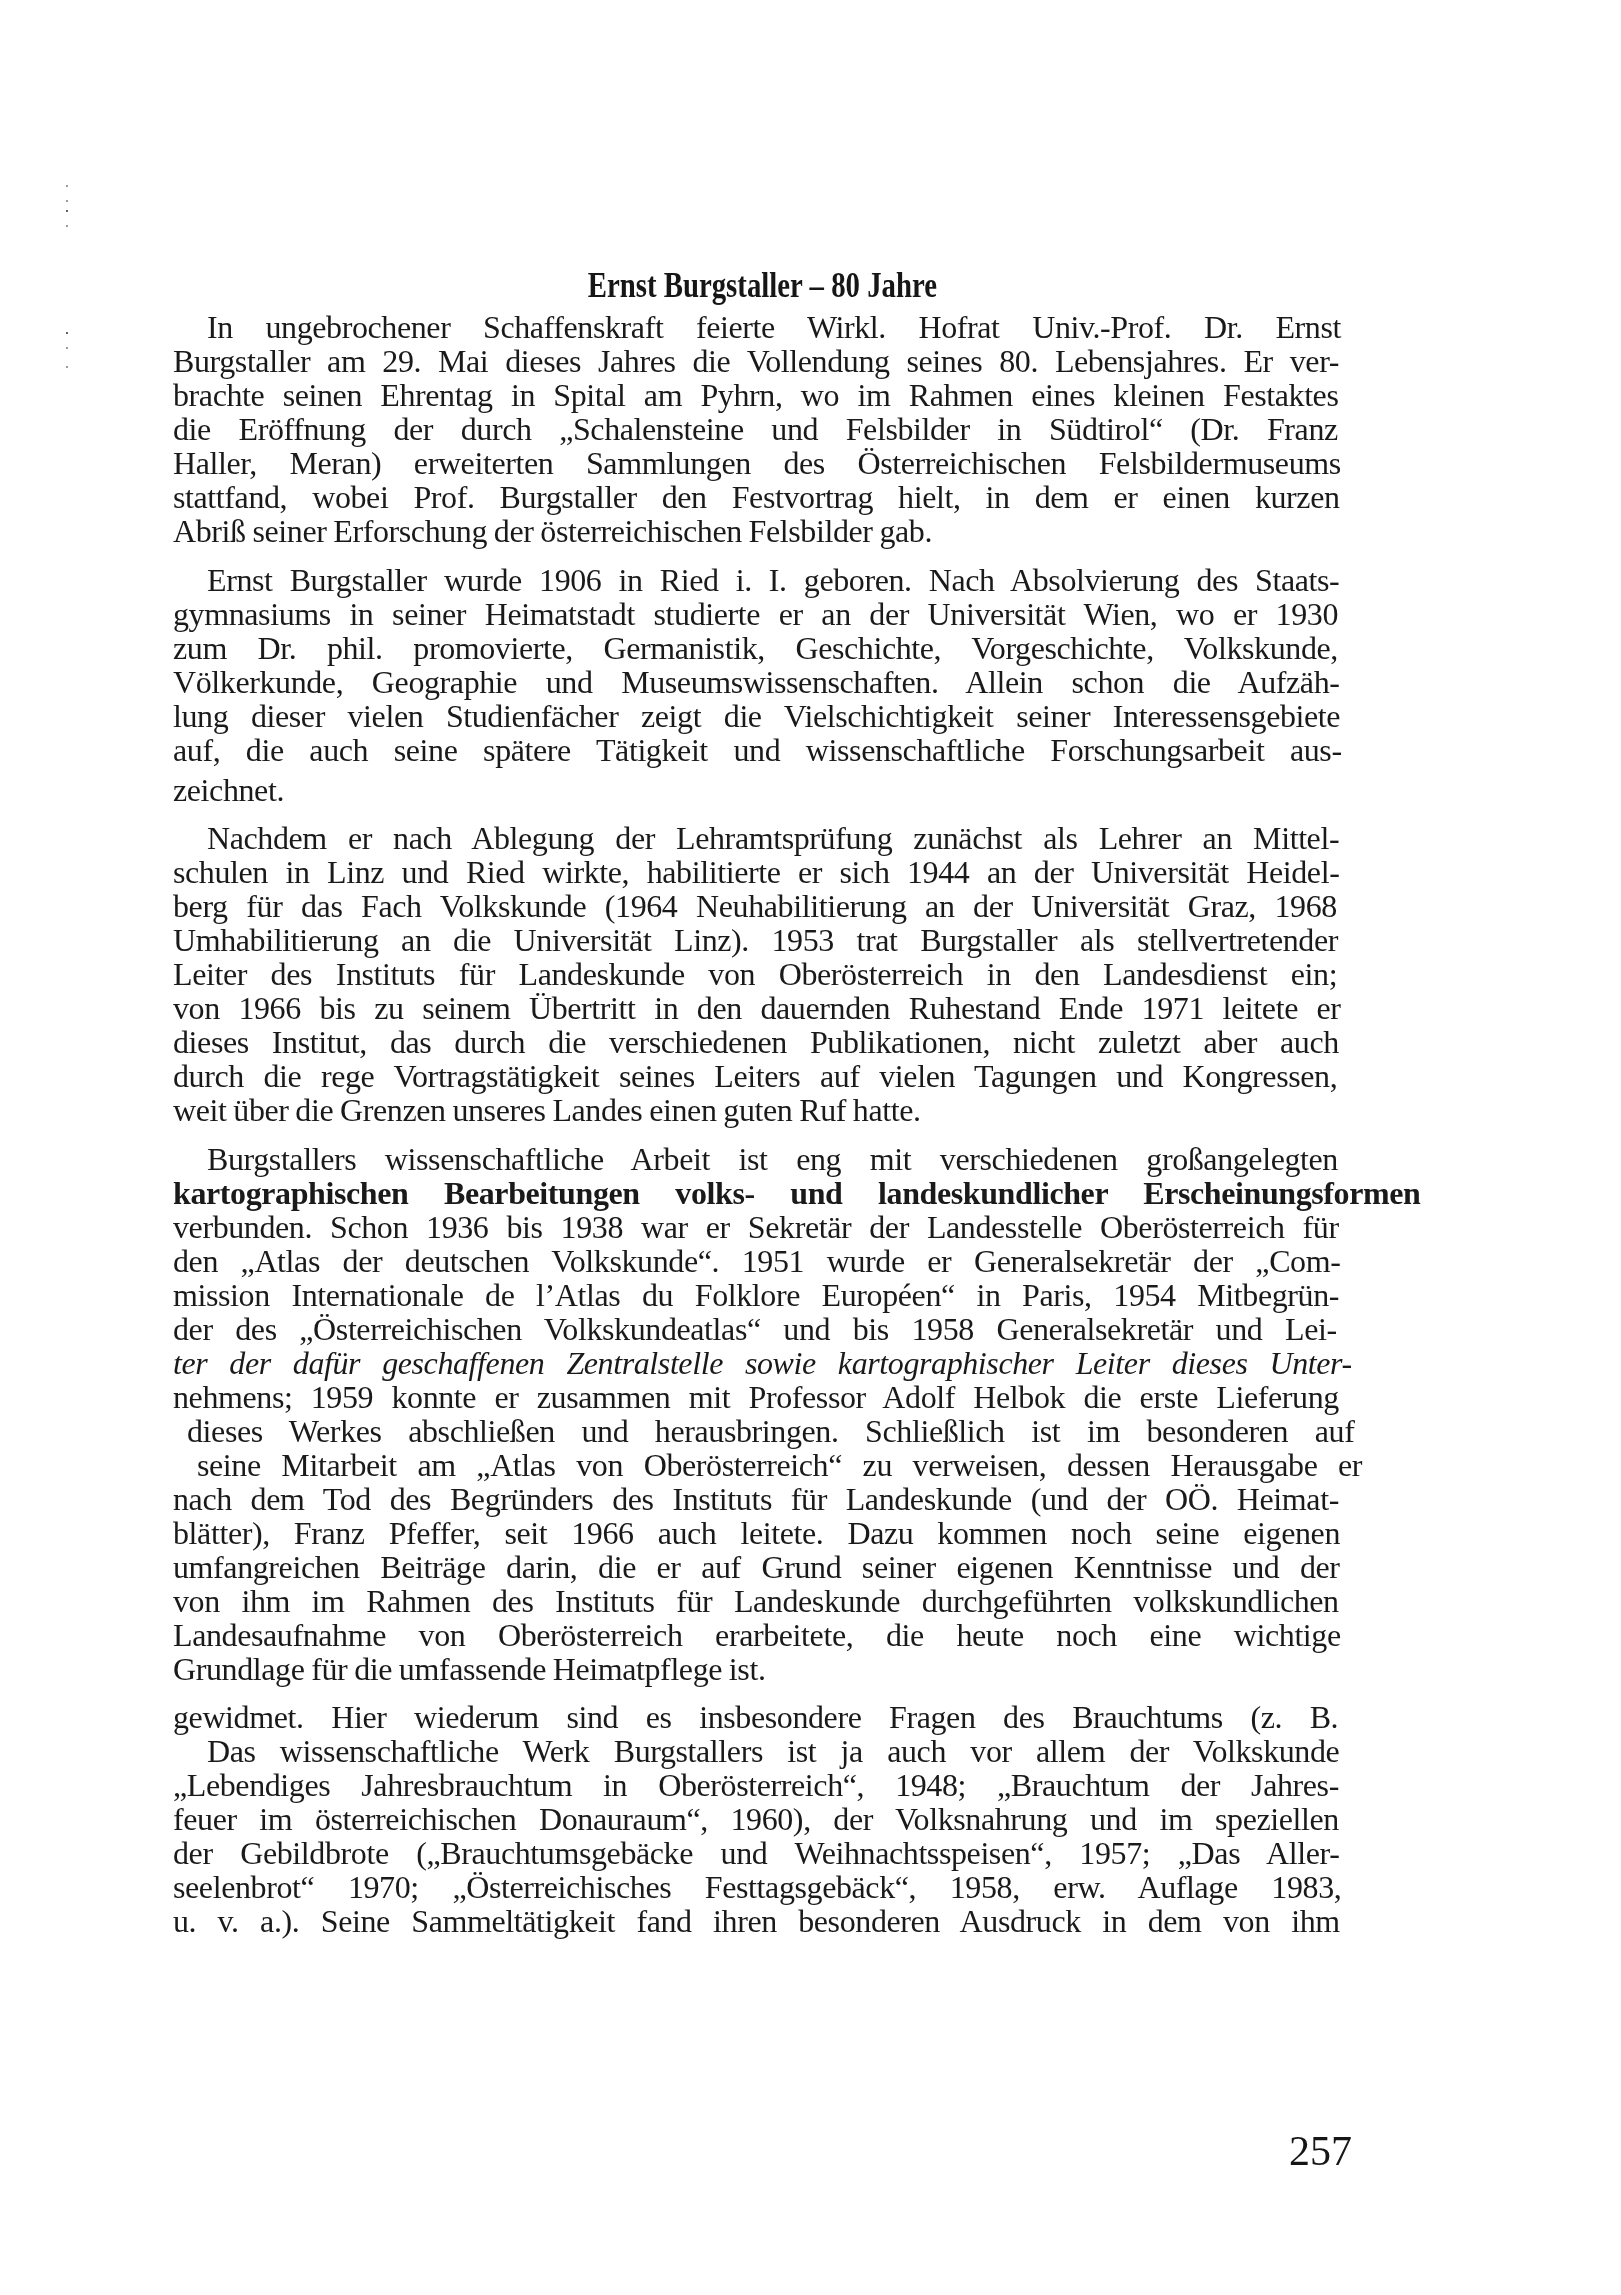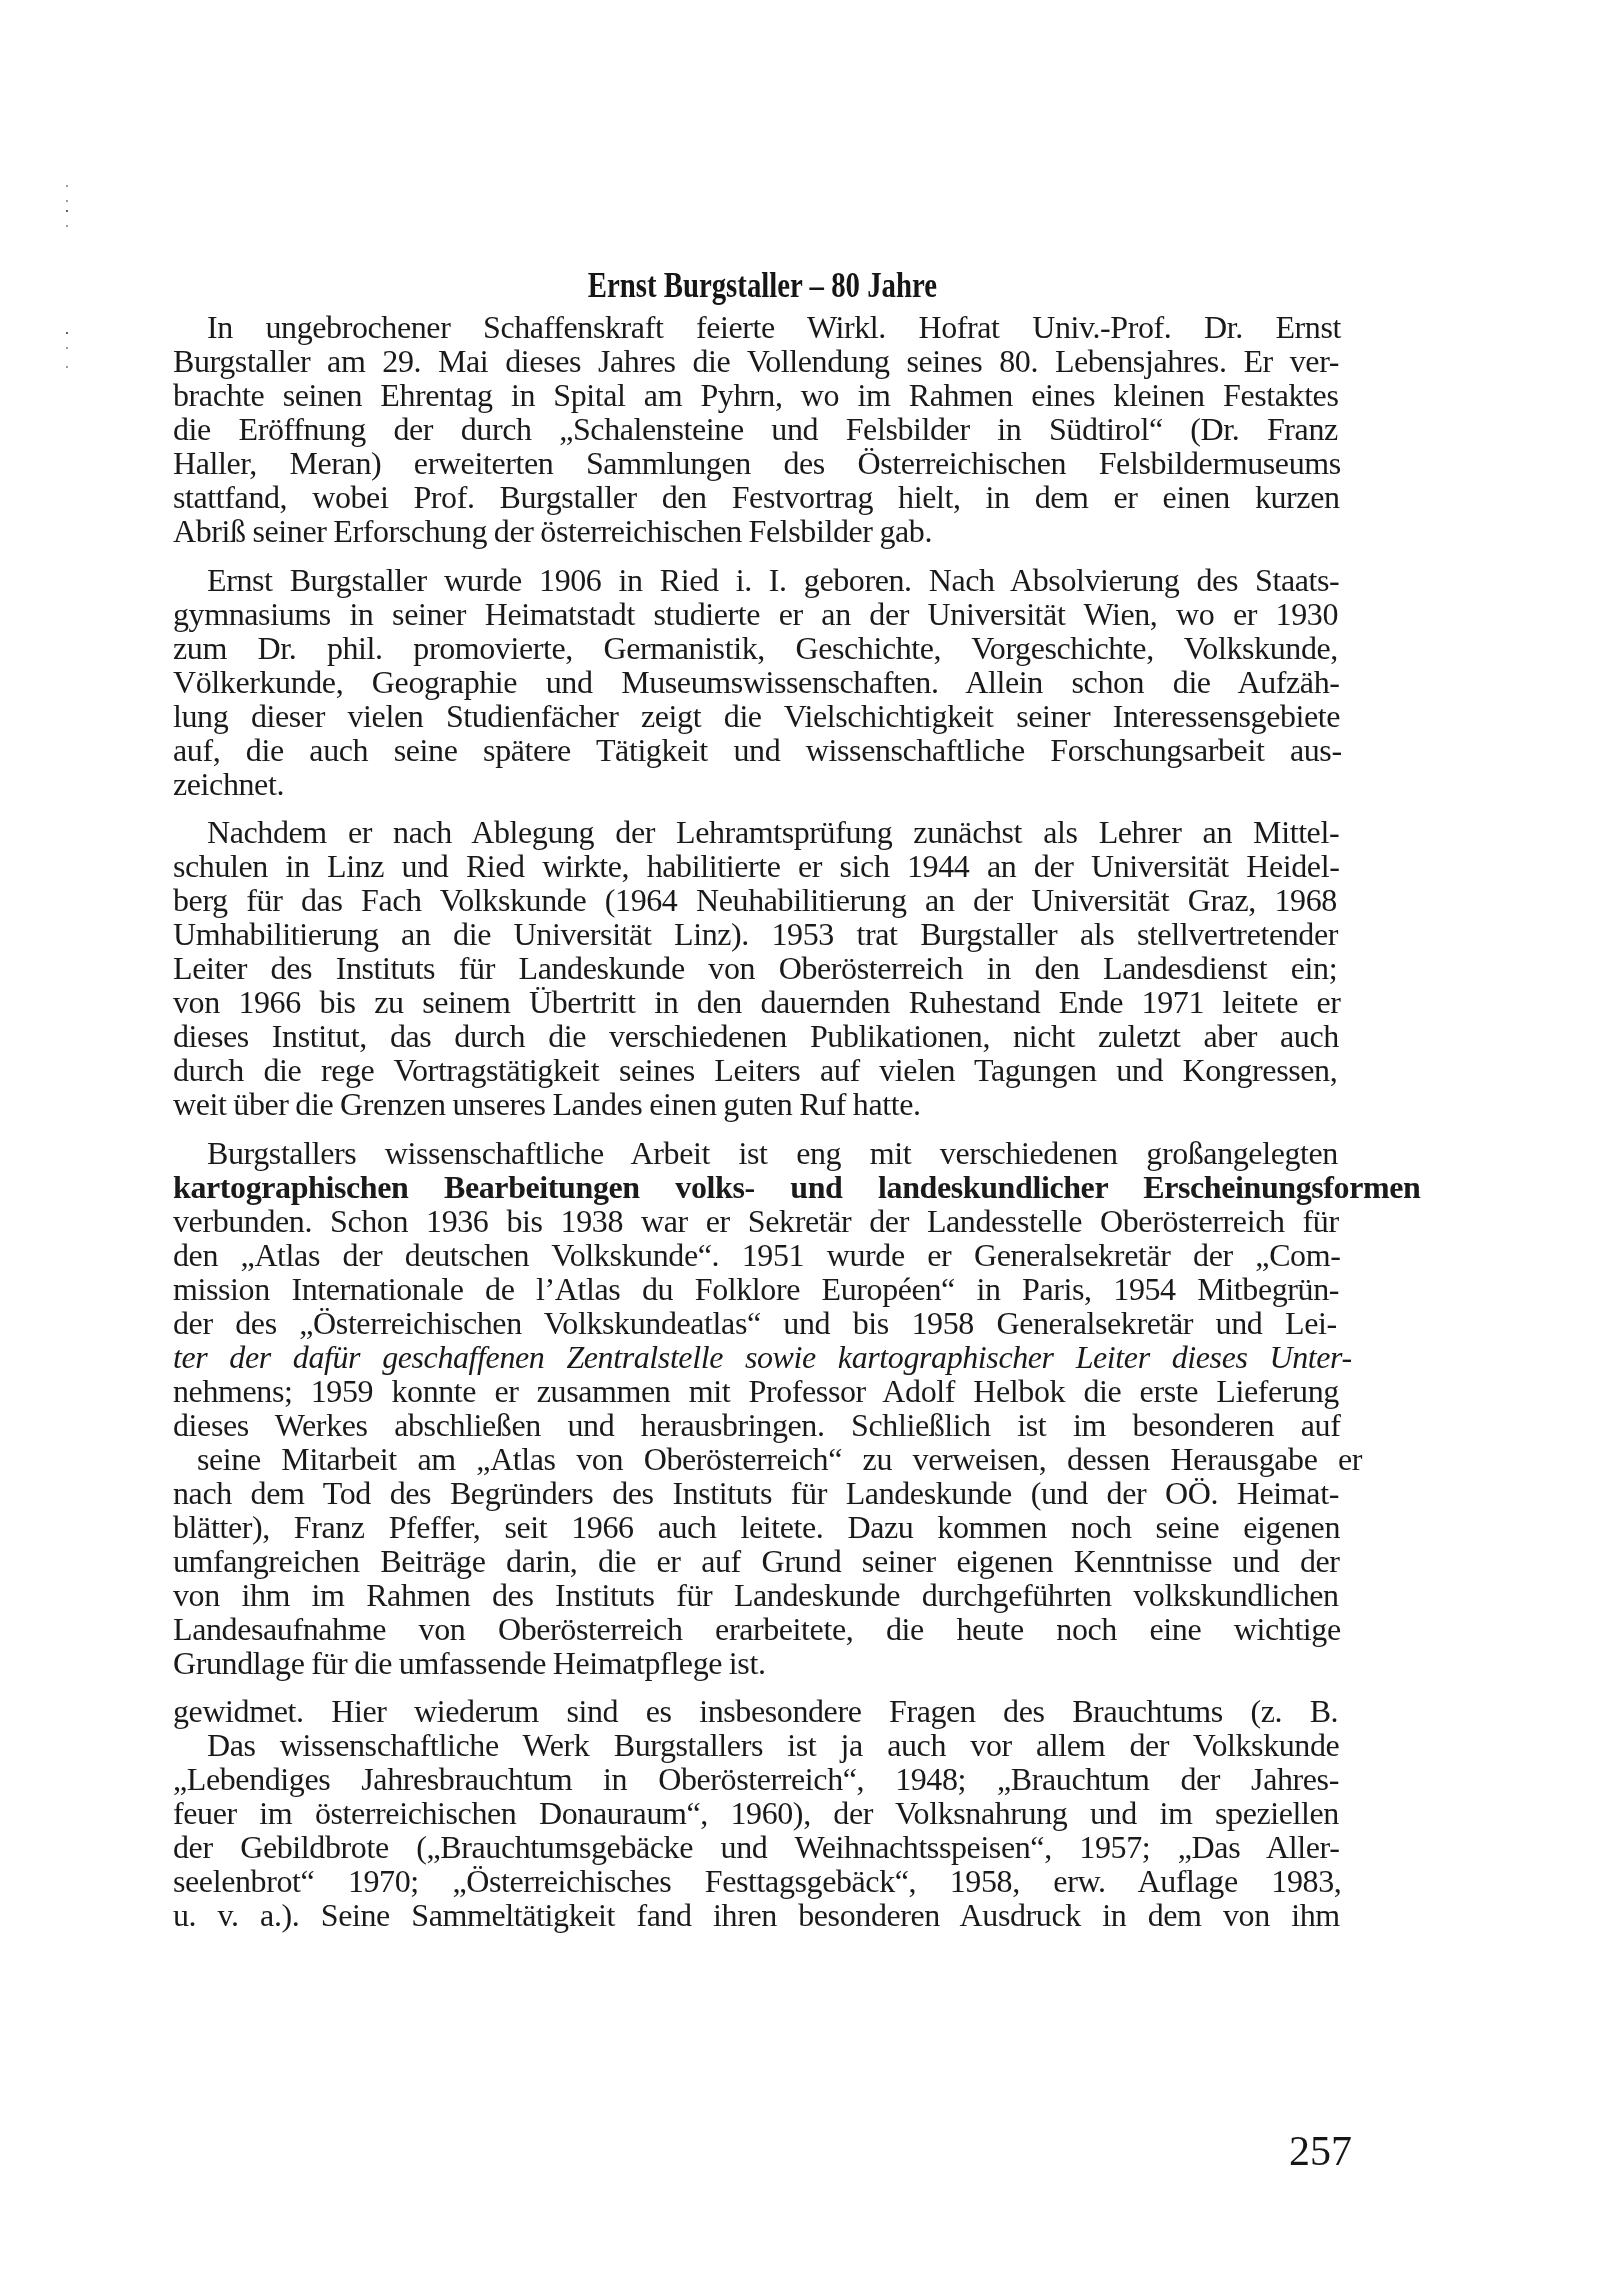--- a/index.html
+++ b/index.html
@@ -108,21 +108,21 @@
         <span class="line" style="white-space: nowrap; display: block; width: auto; word-spacing: 17.4px; text-align-last: left;">stattfand, wobei Prof. Burgstaller den Festvortrag hielt, in dem er einen kurzen</span>
         <span class="line last" style="white-space: nowrap; display: block; width: auto;">Abriß seiner Erforschung der österreichischen Felsbilder gab.</span>
       </div>
       <div class="para">
         <span class="line first" style="white-space: nowrap; display: block; width: auto; word-spacing: 9.5px; text-align-last: left;">Ernst Burgstaller wurde 1906 in Ried i. I. geboren. Nach Absolvierung des Staats-</span>
         <span class="line" style="white-space: nowrap; display: block; width: auto; word-spacing: 11px; text-align-last: left;">gymnasiums in seiner Heimatstadt studierte er an der Universität Wien, wo er 1930</span>
         <span class="line" style="white-space: nowrap; display: block; width: auto; word-spacing: 23px; text-align-last: left;">zum Dr. phil. promovierte, Germanistik, Geschichte, Vorgeschichte, Volkskunde,</span>
         <span class="line" style="white-space: nowrap; display: block; width: auto; word-spacing: 21px; text-align-last: left;">Völkerkunde, Geographie und Museumswissenschaften. Allein schon die Aufzäh-</span>
         <span class="line" style="white-space: nowrap; display: block; width: auto; word-spacing: 15px; text-align-last: left;">lung dieser vielen Studienfächer zeigt die Vielschichtigkeit seiner Interessensgebiete</span>
         <span class="line" style="white-space: nowrap; display: block; width: auto; word-spacing: 18px; text-align-last: left;">auf, die auch seine spätere Tätigkeit und wissenschaftliche Forschungsarbeit aus-</span>
-        <span class="line last" style="white-space: nowrap; display: block; width: auto;">zeichnet.</span>
+        <span class="line last" style="white-space: nowrap; display: block; width: auto; margin-top: 6px;">zeichnet.</span>
       </div>
       <div class="para">
         <span class="line first" style="white-space: nowrap; display: block; width: auto; word-spacing: 13.5px; text-align-last: left;">Nachdem er nach Ablegung der Lehramtsprüfung zunächst als Lehrer an Mittel-</span>
         <span class="line" style="white-space: nowrap; display: block; width: auto; word-spacing: 9.9px; text-align-last: left;">schulen in Linz und Ried wirkte, habilitierte er sich 1944 an der Universität Heidel-</span>
         <span class="line" style="white-space: nowrap; display: block; width: auto; word-spacing: 11px; text-align-last: left;">berg für das Fach Volkskunde (1964 Neuhabilitierung an der Universität Graz, 1968</span>
         <span class="line" style="white-space: nowrap; display: block; width: auto; word-spacing: 15px; text-align-last: left;">Umhabilitierung an die Universität Linz). 1953 trat Burgstaller als stellvertretender</span>
         <span class="line" style="white-space: nowrap; display: block; width: auto; word-spacing: 16px; text-align-last: left;">Leiter des Instituts für Landeskunde von Oberösterreich in den Landesdienst ein;</span>
         <span class="line" style="white-space: nowrap; display: block; width: auto; word-spacing: 11px; text-align-last: left;">von 1966 bis zu seinem Übertritt in den dauernden Ruhestand Ende 1971 leitete er</span>
         <span class="line" style="white-space: nowrap; display: block; width: auto; word-spacing: 15.4px; text-align-last: left;">dieses Institut, das durch die verschiedenen Publikationen, nicht zuletzt aber auch</span>
         <span class="line" style="white-space: nowrap; display: block; width: auto; word-spacing: 12px; text-align-last: left;">durch die rege Vortragstätigkeit seines Leiters auf vielen Tagungen und Kongressen,</span>
@@ -130,21 +130,21 @@
       </div>
       <div class="para">
         <span class="line first" style="white-space: nowrap; display: block; width: auto; word-spacing: 21px; text-align-last: left;">Burgstallers wissenschaftliche Arbeit ist eng mit verschiedenen großangelegten</span>
         <span class="line" style="white-space: nowrap; display: block; width: auto; word-spacing: 28px; text-align-last: left; font-weight: bold;">kartographischen Bearbeitungen volks- und landeskundlicher Erscheinungsformen</span>
         <span class="line" style="white-space: nowrap; display: block; width: auto; word-spacing: 10.4px; text-align-last: left;">verbunden. Schon 1936 bis 1938 war er Sekretär der Landesstelle Oberösterreich für</span>
         <span class="line" style="white-space: nowrap; display: block; width: auto; word-spacing: 15px; text-align-last: left;">den „Atlas der deutschen Volkskunde“. 1951 wurde er Generalsekretär der „Com-</span>
         <span class="line" style="white-space: nowrap; display: block; width: auto; word-spacing: 14px; text-align-last: left;">mission Internationale de l’Atlas du Folklore Européen“ in Paris, 1954 Mitbegrün-</span>
         <span class="line" style="white-space: nowrap; display: block; width: auto; word-spacing: 15px; text-align-last: left;">der des „Österreichischen Volkskundeatlas“ und bis 1958 Generalsekretär und Lei-</span>
         <span class="line" style="white-space: nowrap; display: block; width: auto; word-spacing: 14.4px; text-align-last: left; font-style: italic;">ter der dafür geschaffenen Zentralstelle sowie kartographischer Leiter dieses Unter-</span>
         <span class="line" style="white-space: nowrap; display: block; width: auto; word-spacing: 10.7px; text-align-last: left;">nehmens; 1959 konnte er zusammen mit Professor Adolf Helbok die erste Lieferung</span>
-        <span class="line" style="white-space: nowrap; display: block; width: auto; word-spacing: 19px; text-align-last: left;">dieses Werkes abschließen und herausbringen. Schließlich ist im besonderen auf</span>
+        <span class="line" style="white-space: nowrap; display: block; width: auto; word-spacing: 19px; text-align-last: left; margin-left: 14px;">dieses Werkes abschließen und herausbringen. Schließlich ist im besonderen auf</span>
         <span class="line" style="white-space: nowrap; display: block; width: auto; word-spacing: 13px; text-align-last: left; margin-left: 24px;">seine Mitarbeit am „Atlas von Oberösterreich“ zu verweisen, dessen Herausgabe er</span>
         <span class="line" style="white-space: nowrap; display: block; width: auto; word-spacing: 11.2px; text-align-last: left;">nach dem Tod des Begründers des Instituts für Landeskunde (und der OÖ. Heimat-</span>
         <span class="line" style="white-space: nowrap; display: block; width: auto; word-spacing: 16.4px; text-align-last: left;">blätter), Franz Pfeffer, seit 1966 auch leitete. Dazu kommen noch seine eigenen</span>
         <span class="line" style="white-space: nowrap; display: block; width: auto; word-spacing: 13px; text-align-last: left;">umfangreichen Beiträge darin, die er auf Grund seiner eigenen Kenntnisse und der</span>
         <span class="line" style="white-space: nowrap; display: block; width: auto; word-spacing: 14px; text-align-last: left;">von ihm im Rahmen des Instituts für Landeskunde durchgeführten volkskundlichen</span>
         <span class="line" style="white-space: nowrap; display: block; width: auto; word-spacing: 25px; text-align-last: left;">Landesaufnahme von Oberösterreich erarbeitete, die heute noch eine wichtige</span>
         <span class="line last" style="white-space: nowrap; display: block; width: auto;">Grundlage für die umfassende Heimatpflege ist.</span>
       </div>
       <div class="para">
         <span class="line" style="white-space: nowrap; display: block; width: auto; word-spacing: 20px; text-align-last: left;">gewidmet. Hier wiederum sind es insbesondere Fragen des Brauchtums (z. B.</span>

